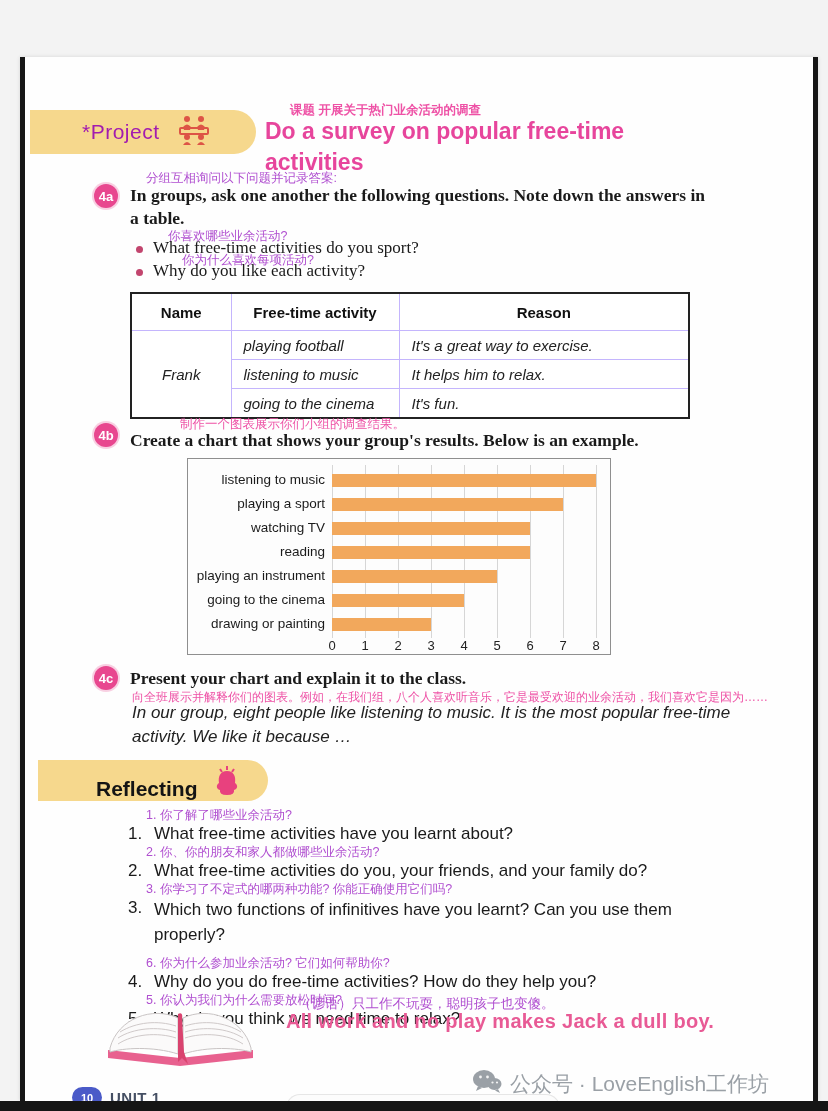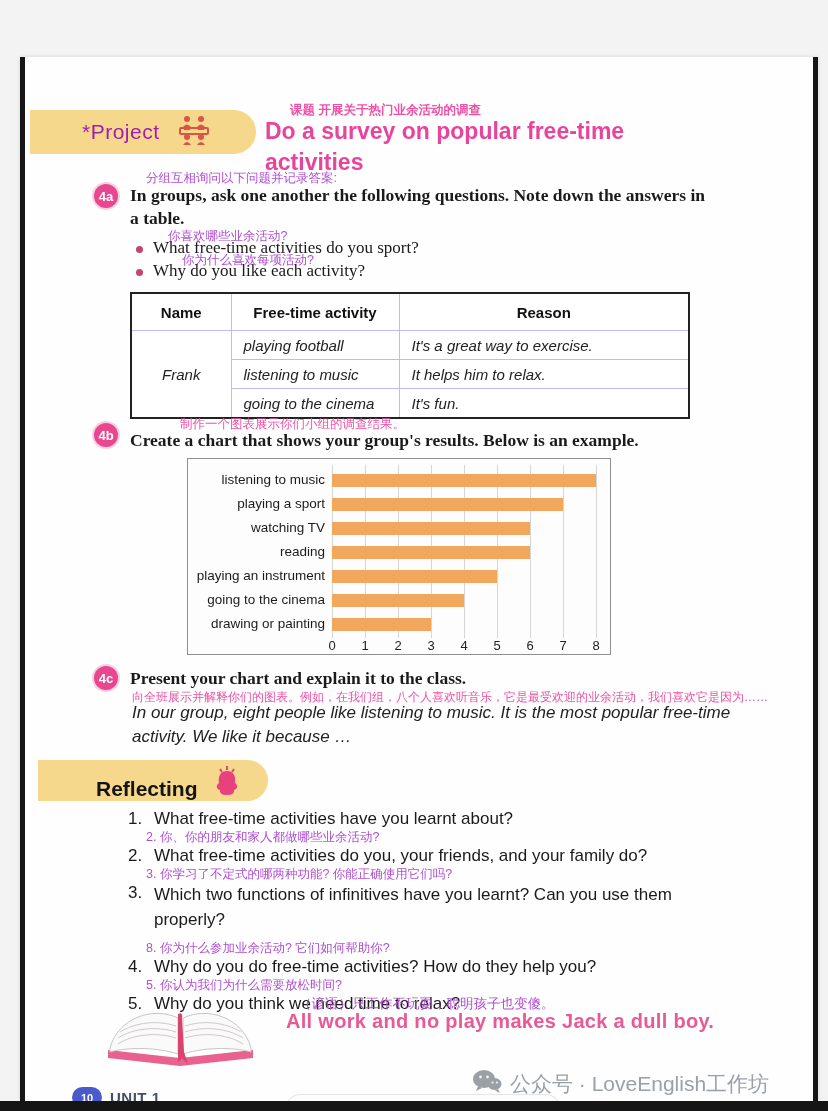--- a/index.html
+++ b/index.html
@@ -198,35 +198,36 @@
       <svg width="30" height="32" viewBox="0 0 30 32">
         <g stroke="#e8417e" stroke-width="2" fill="none">
           <path d="M15 1 v4 M8 4 l2 3 M22 4 l-2 3"></path>
         </g>
         <path d="M15 6 c7 0 9 6 8 12 c3 2 3 6 -1 7 q1 5 -7 5 q-8 0 -7 -5 c-4 -1 -4 -5 -1 -7 c-1 -6 1 -12 8 -12 z" fill="#e8417e"></path>
       </svg>
     </span>
   </div>
 
   <div class="abs questions">
+    <div class="q-cn">1. 你了解了哪些业余活动?</div>
     <div class="q-row">
         <span class="q-num">1.</span>
         <span class="q-text">What free-time activities have you learnt about?</span>
       </div>
     <div class="q-cn">2. 你、你的朋友和家人都做哪些业余活动?</div>
     <div class="q-row">
         <span class="q-num">2.</span>
         <span class="q-text">What free-time activities do you, your friends, and your family do?</span>
       </div>
     <div class="q-cn">3. 你学习了不定式的哪两种功能? 你能正确使用它们吗?</div>
     <div class="q-row" style="margin-bottom:9px;">
         <span class="q-num">3.</span>
         <span class="q-text" style="line-height:25px;">Which two functions of infinitives have you learnt? Can you use them properly?</span>
       </div>
-    <div class="q-cn">8. 你为什么参加业余活动? 它们如何帮助你?</div>
+    <div class="q-cn">6. 你为什么参加业余活动? 它们如何帮助你?</div>
     <div class="q-row">
         <span class="q-num">4.</span>
         <span class="q-text">Why do you do free-time activities? How do they help you?</span>
       </div>
     <div class="q-cn">5. 你认为我们为什么需要放松时间?</div>
     <div class="q-row">
         <span class="q-num">5.</span>
         <span class="q-text">Why do you think we need time to relax?</span>
       </div>
   </div>

